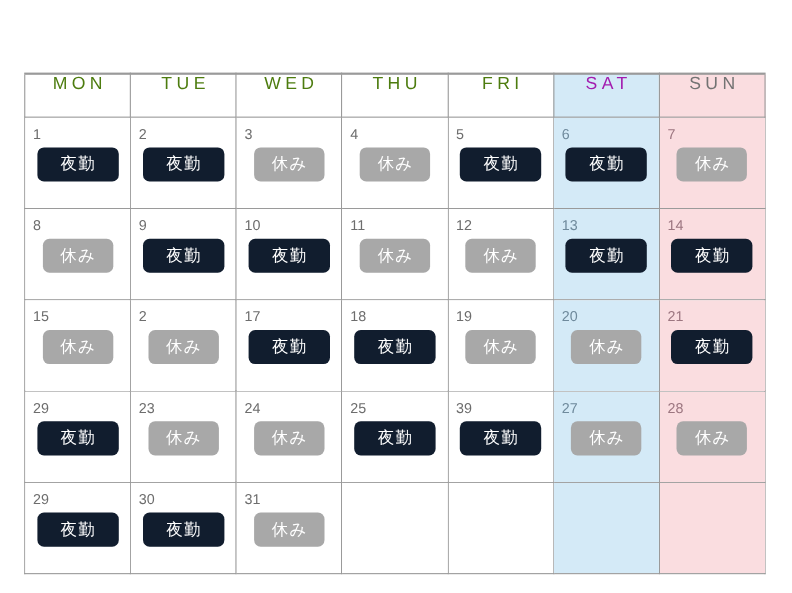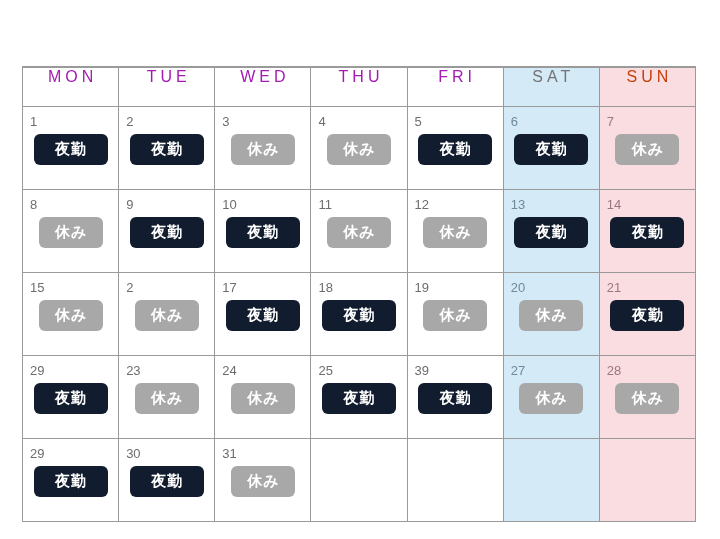--- a/index.html
+++ b/index.html
@@ -42,32 +42,32 @@
     vertical-align: top;
   }
 
   
   thead th {
     height: 38px;
     font-size: 16px;
     font-weight: 400;
     letter-spacing: 4px;
     text-indent: 4px;
-    color: #a21caf;
+    color: #4d7c0f;
     text-align: center;
     vertical-align: middle;
     background: #ffffff;
   }
   thead th.sat {
     background: #d4eaf7;
-    color: #737373;
+    color: #a21caf;
   }
   thead th.sun {
     background: #fadde0;
-    color: #c2410c;
+    color: #737373;
   }
 
   
   tbody td {
     height: 82px;
     background: #ffffff;
     position: relative;
   }
   tbody td.sat { background: #d4eaf7; }
   tbody td.sun { background: #fadde0; }
@@ -91,21 +91,21 @@
   }
 
   .badge {
     display: inline-flex;
     align-items: center;
     justify-content: center;
     height: 31px;
     border-radius: 6px;
     color: #ffffff;
     font-size: 15px;
-    font-weight: bold;
+    font-weight: normal;
     letter-spacing: 1px;
     text-indent: 1px;
     font-family: "DejaVu Sans", "Liberation Sans", sans-serif;
     box-sizing: border-box;
   }
   .badge.night {
     background: #111d2e;
     width: 74px;
   }
   .badge.off {

